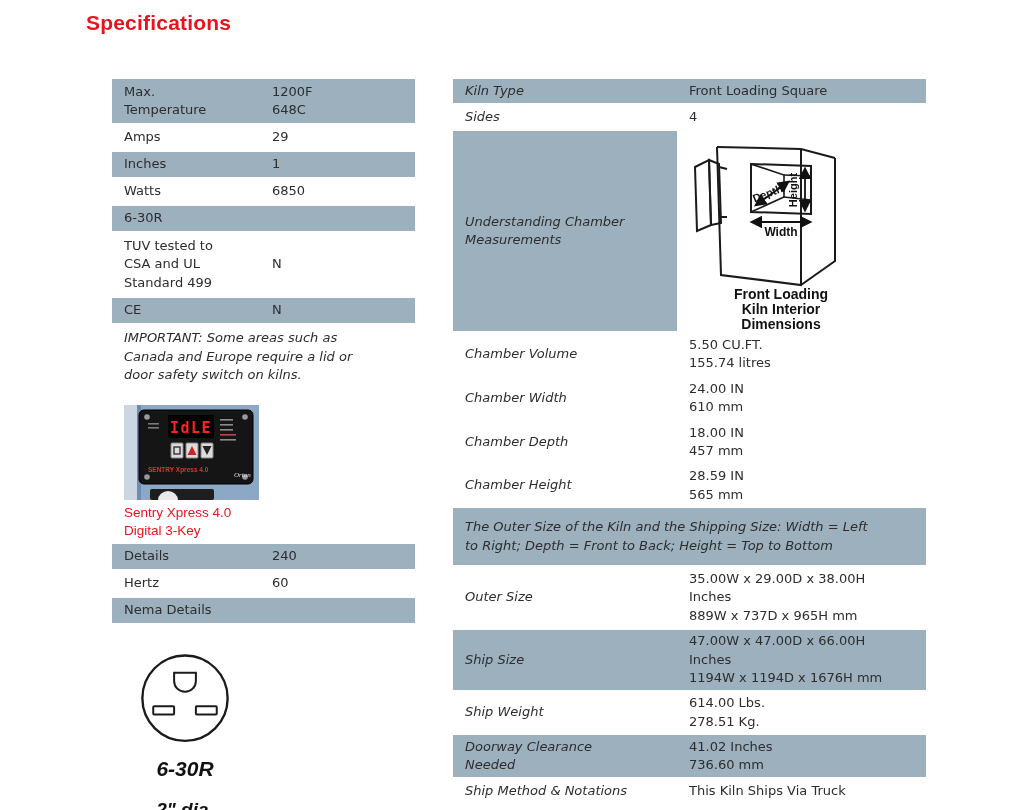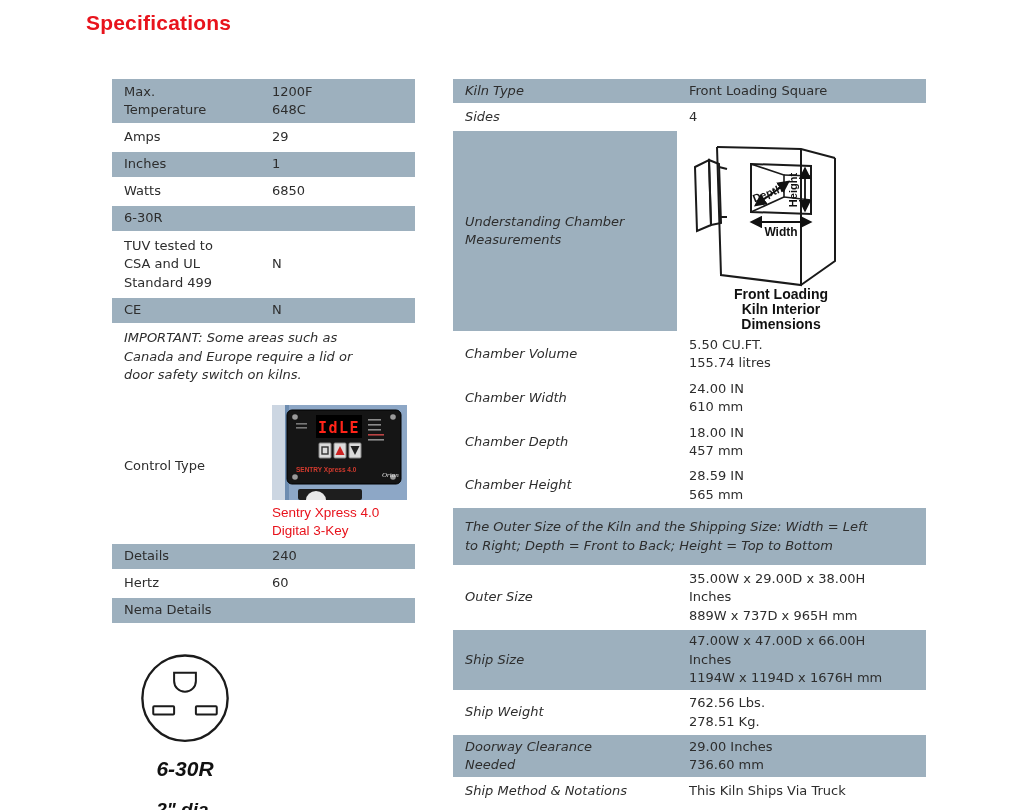--- a/index.html
+++ b/index.html
@@ -88,21 +88,20 @@
     <div class="cell value">N</div>
   </div>
 
   <div class="row" style="min-height:64px">
     <div class="cell note">IMPORTANT: Some areas such as
 Canada and Europe require a lid or
 door safety switch on kilns.</div>
   </div>
 
   <div class="row" style="min-height:148px">
-    <div class="cell label">Control Type</div>
     <div class="cell value top">
       
       <svg width="135" height="95" viewBox="0 0 135 95">
         <rect x="0" y="0" width="135" height="95" fill="#8da7c6"></rect>
         <rect x="0" y="0" width="13" height="95" fill="#ccd6e2"></rect>
         <rect x="13" y="0" width="4" height="95" fill="#6d8cb0"></rect>
         <rect x="26" y="84" width="64" height="11" rx="2" fill="#1e1e1e"></rect>
         <path d="M34 95 a10 9 0 0 1 20 0 z" fill="#e9e9e9"></path>
         <rect x="15" y="5" width="114" height="74" rx="5" fill="#151515" stroke="#000" stroke-width="1"></rect>
         <circle cx="23" cy="12" r="2.8" fill="#9a9a9a"></circle>
@@ -257,28 +256,28 @@
 
   <div class="row shaded" style="min-height:60px">
     <div class="cell label">Ship Size</div>
     <div class="cell value">47.00W x 47.00D x 66.00H
 Inches
 1194W x 1194D x 1676H mm</div>
   </div>
 
   <div class="row" style="min-height:41px">
     <div class="cell label">Ship Weight</div>
-    <div class="cell value">762.56 Lbs.
+    <div class="cell value">614.00 Lbs.
 278.51 Kg.</div>
   </div>
 
   <div class="row shaded" style="min-height:42px">
     <div class="cell label">Doorway Clearance
 Needed</div>
-    <div class="cell value">29.00 Inches
+    <div class="cell value">41.02 Inches
 736.60 mm</div>
   </div>
 
   <div class="row" style="min-height:25px">
     <div class="cell label">Ship Method &amp; Notations</div>
     <div class="cell value">This Kiln Ships Via Truck</div>
   </div>
 </div>
 
 </body></html>

